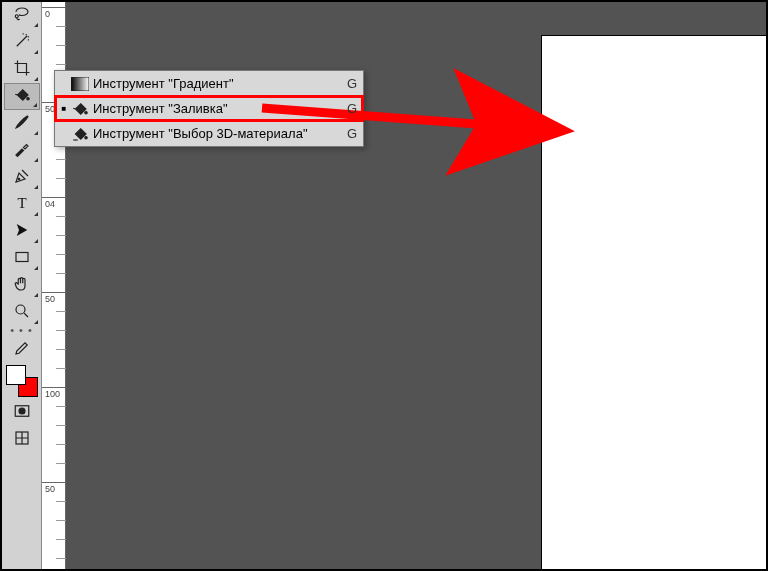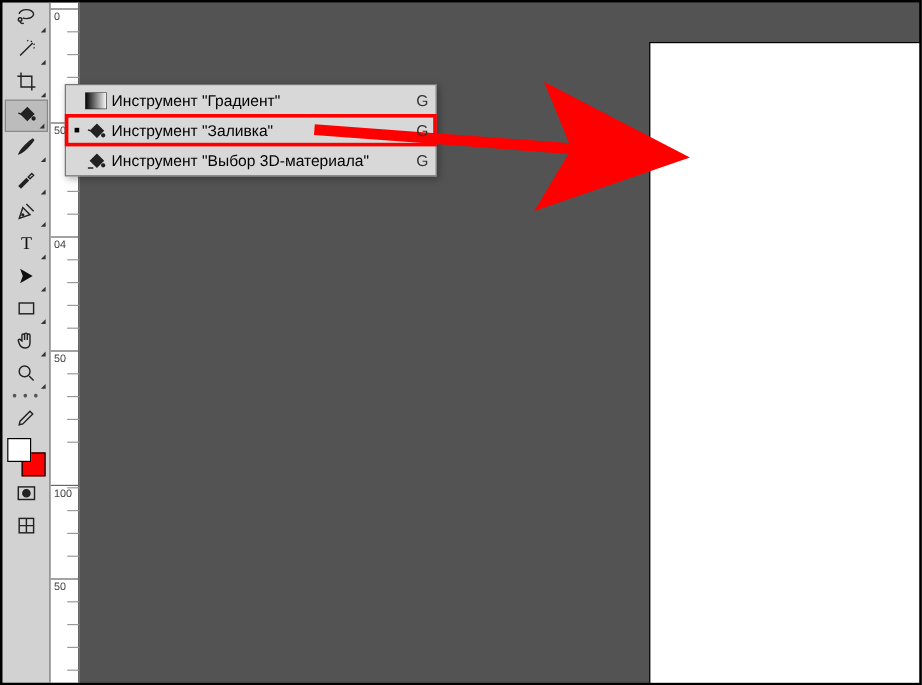--- a/index.html
+++ b/index.html
@@ -138,21 +138,21 @@
     <div class="major" style="top: 195px;">04</div>
     <div class="minor" style="top: 214px;"></div>
     <div class="minor" style="top: 233px;"></div>
     <div class="minor" style="top: 252px;"></div>
     <div class="minor" style="top: 271px;"></div>
     <div class="major" style="top: 290px;">50</div>
     <div class="minor" style="top: 309px;"></div>
     <div class="minor" style="top: 328px;"></div>
     <div class="minor" style="top: 347px;"></div>
     <div class="minor" style="top: 366px;"></div>
-    <div class="major" style="top: 402px;">100</div>
+    <div class="major" style="top: 385px;">100</div>
     <div class="minor" style="top: 404px;"></div>
     <div class="minor" style="top: 423px;"></div>
     <div class="minor" style="top: 442px;"></div>
     <div class="minor" style="top: 461px;"></div>
     <div class="major" style="top: 480px;">50</div>
     <div class="minor" style="top: 499px;"></div>
     <div class="minor" style="top: 518px;"></div>
     <div class="minor" style="top: 537px;"></div>
     <div class="minor" style="top: 556px;"></div>
   </div>

